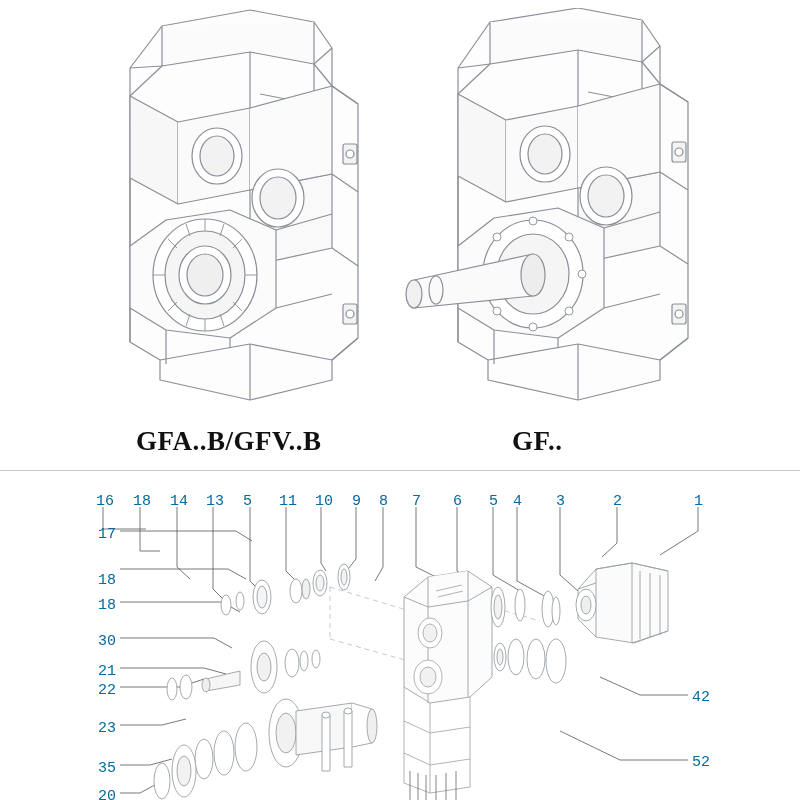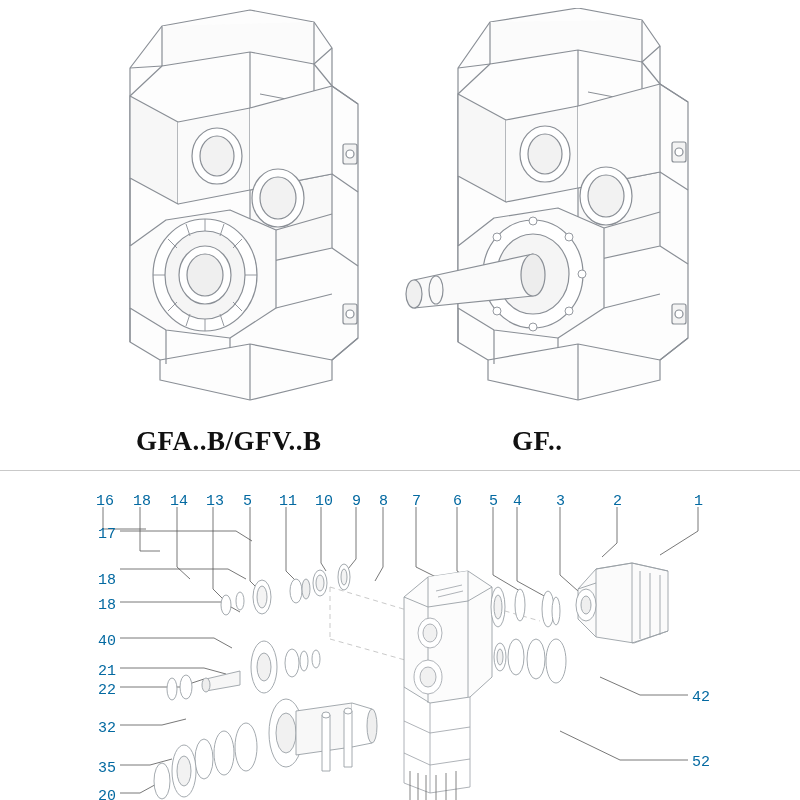--- a/index.html
+++ b/index.html
@@ -312,24 +312,24 @@
     <div class="num" style="left:453px;top:23px">6</div>
     <div class="num" style="left:489px;top:23px">5</div>
     <div class="num" style="left:513px;top:23px">4</div>
     <div class="num" style="left:556px;top:23px">3</div>
     <div class="num" style="left:613px;top:23px">2</div>
     <div class="num" style="left:694px;top:23px">1</div>
 
     <div class="num" style="left:98px;top:56px">17</div>
     <div class="num" style="left:98px;top:102px">18</div>
     <div class="num" style="left:98px;top:127px">18</div>
-    <div class="num" style="left:98px;top:163px">40</div>
+    <div class="num" style="left:98px;top:163px">30</div>
     <div class="num" style="left:98px;top:193px">21</div>
     <div class="num" style="left:98px;top:212px">22</div>
-    <div class="num" style="left:98px;top:250px">32</div>
+    <div class="num" style="left:98px;top:250px">23</div>
     <div class="num" style="left:98px;top:290px">35</div>
     <div class="num" style="left:98px;top:318px">20</div>
 
     <div class="num" style="left:692px;top:219px">42</div>
     <div class="num" style="left:692px;top:284px">52</div>
   </div>
 
 </div>
 
 </body></html>

